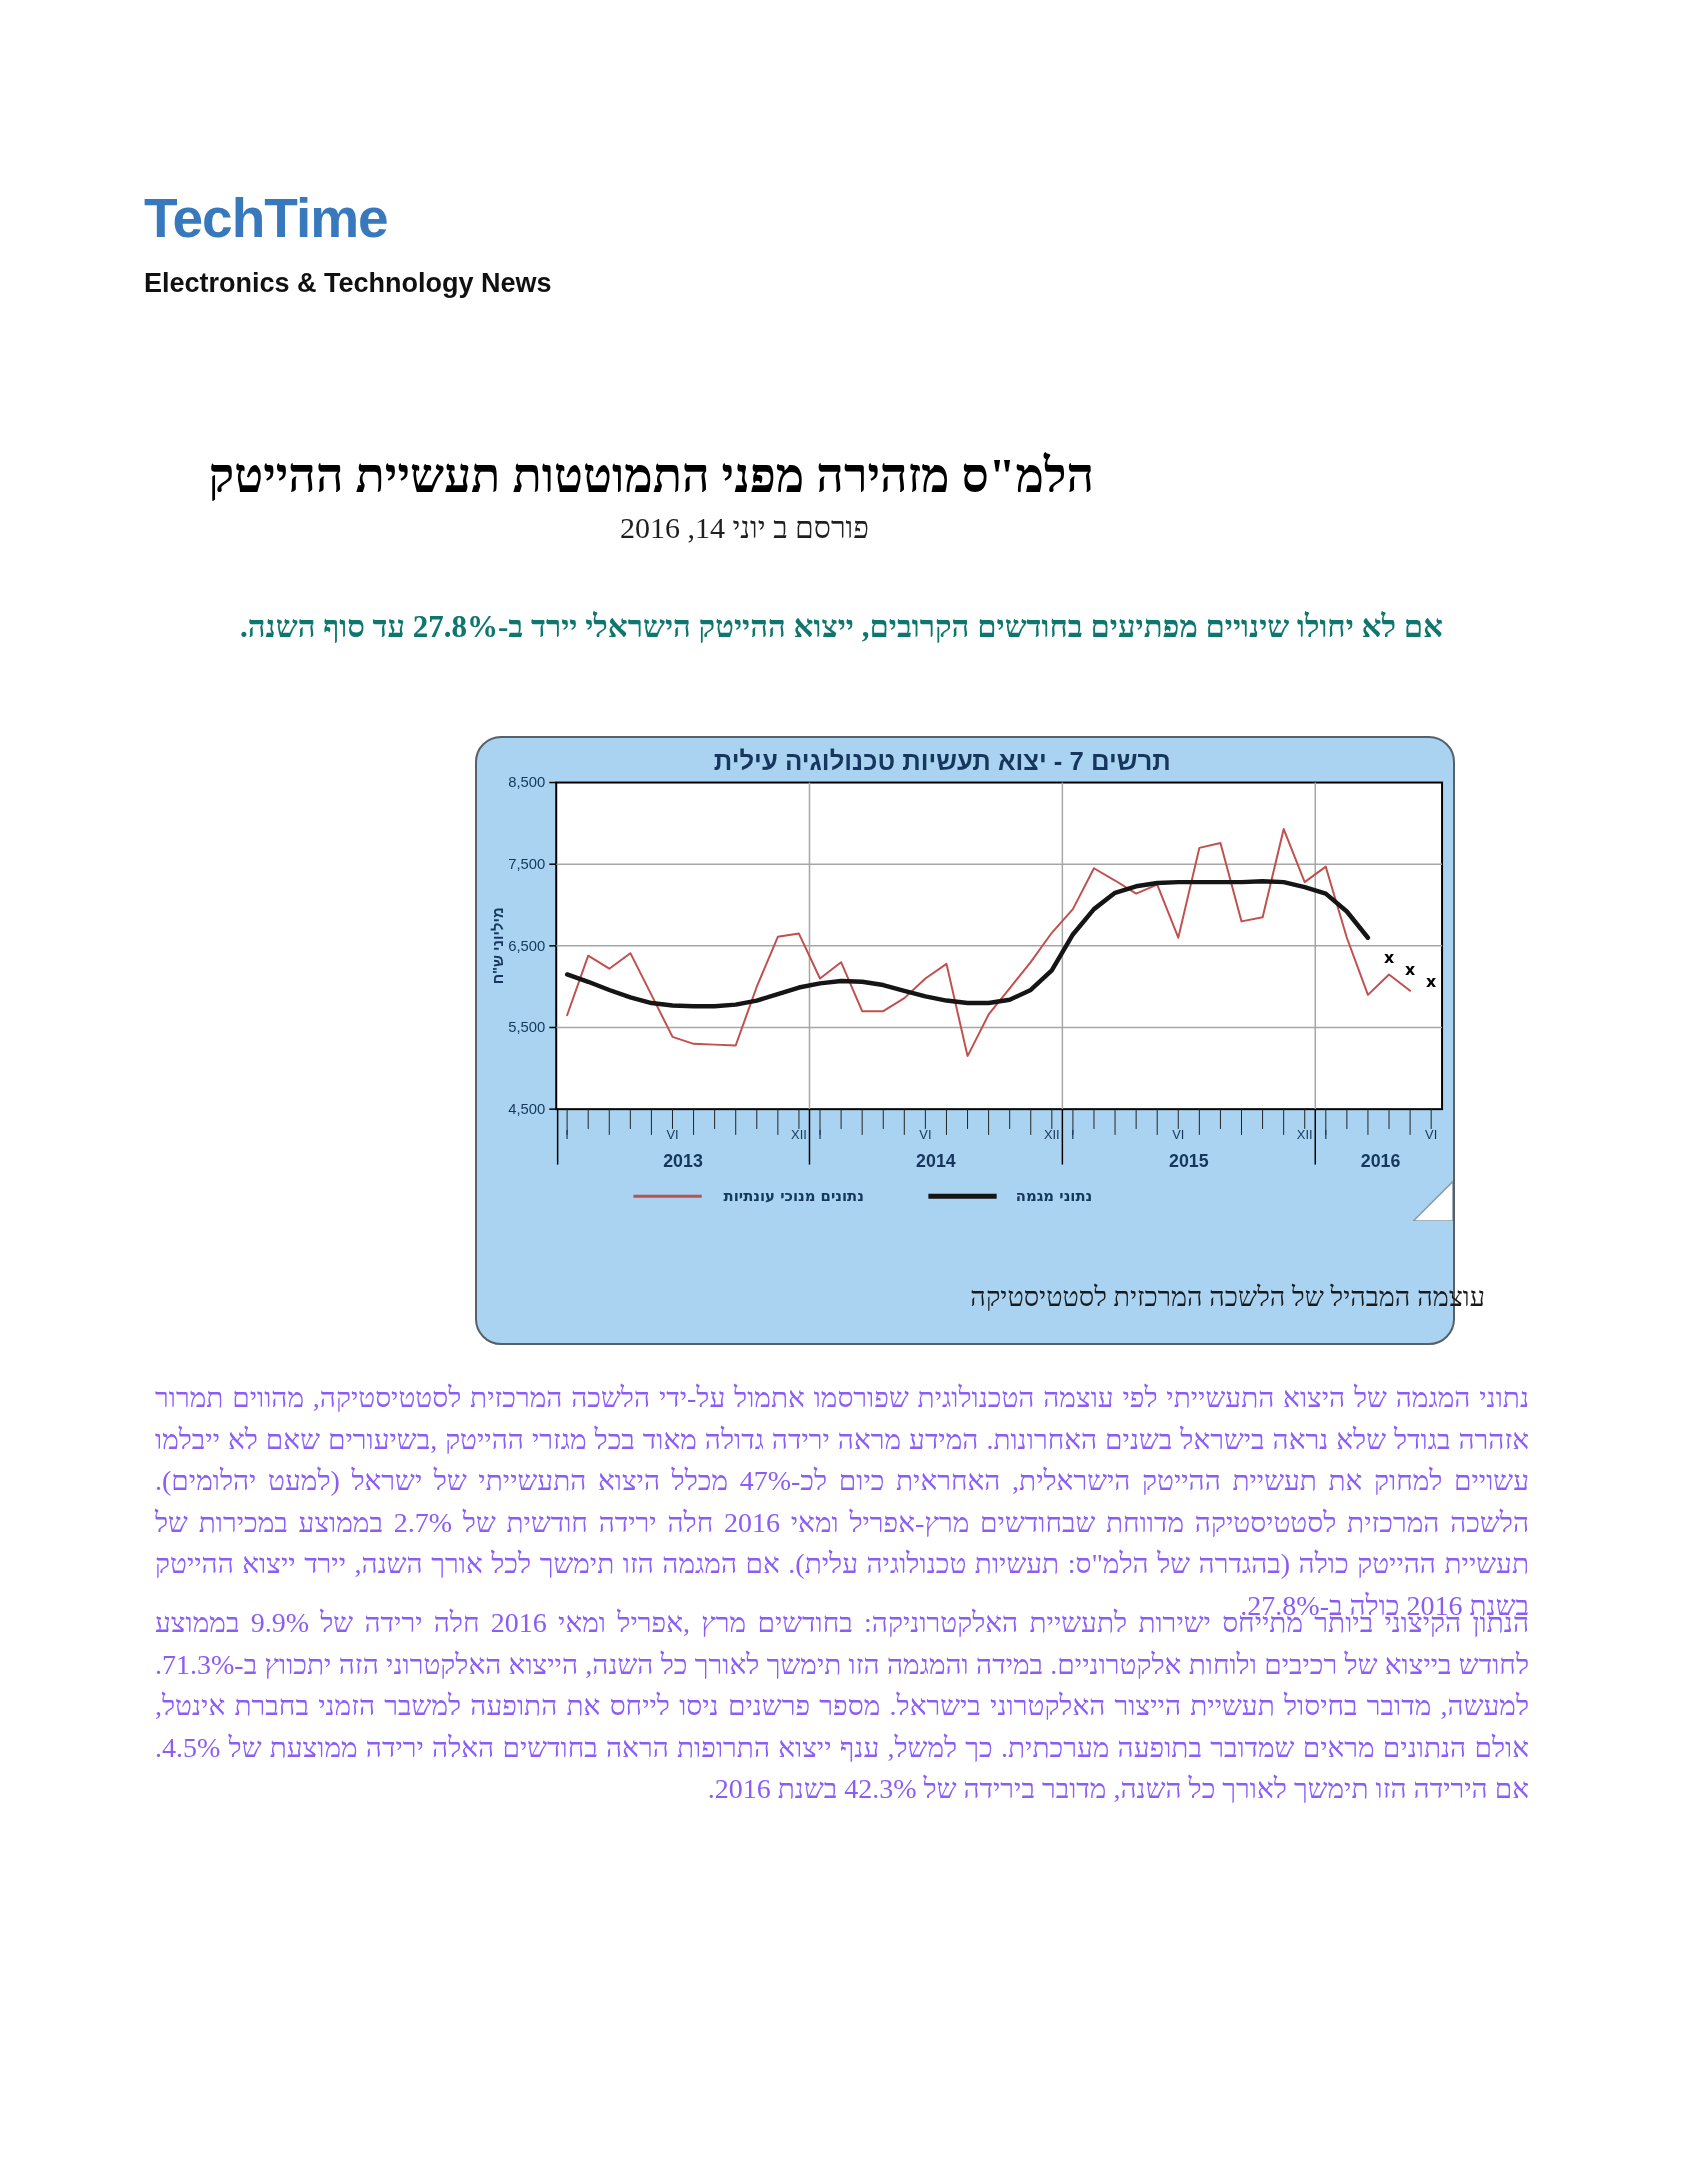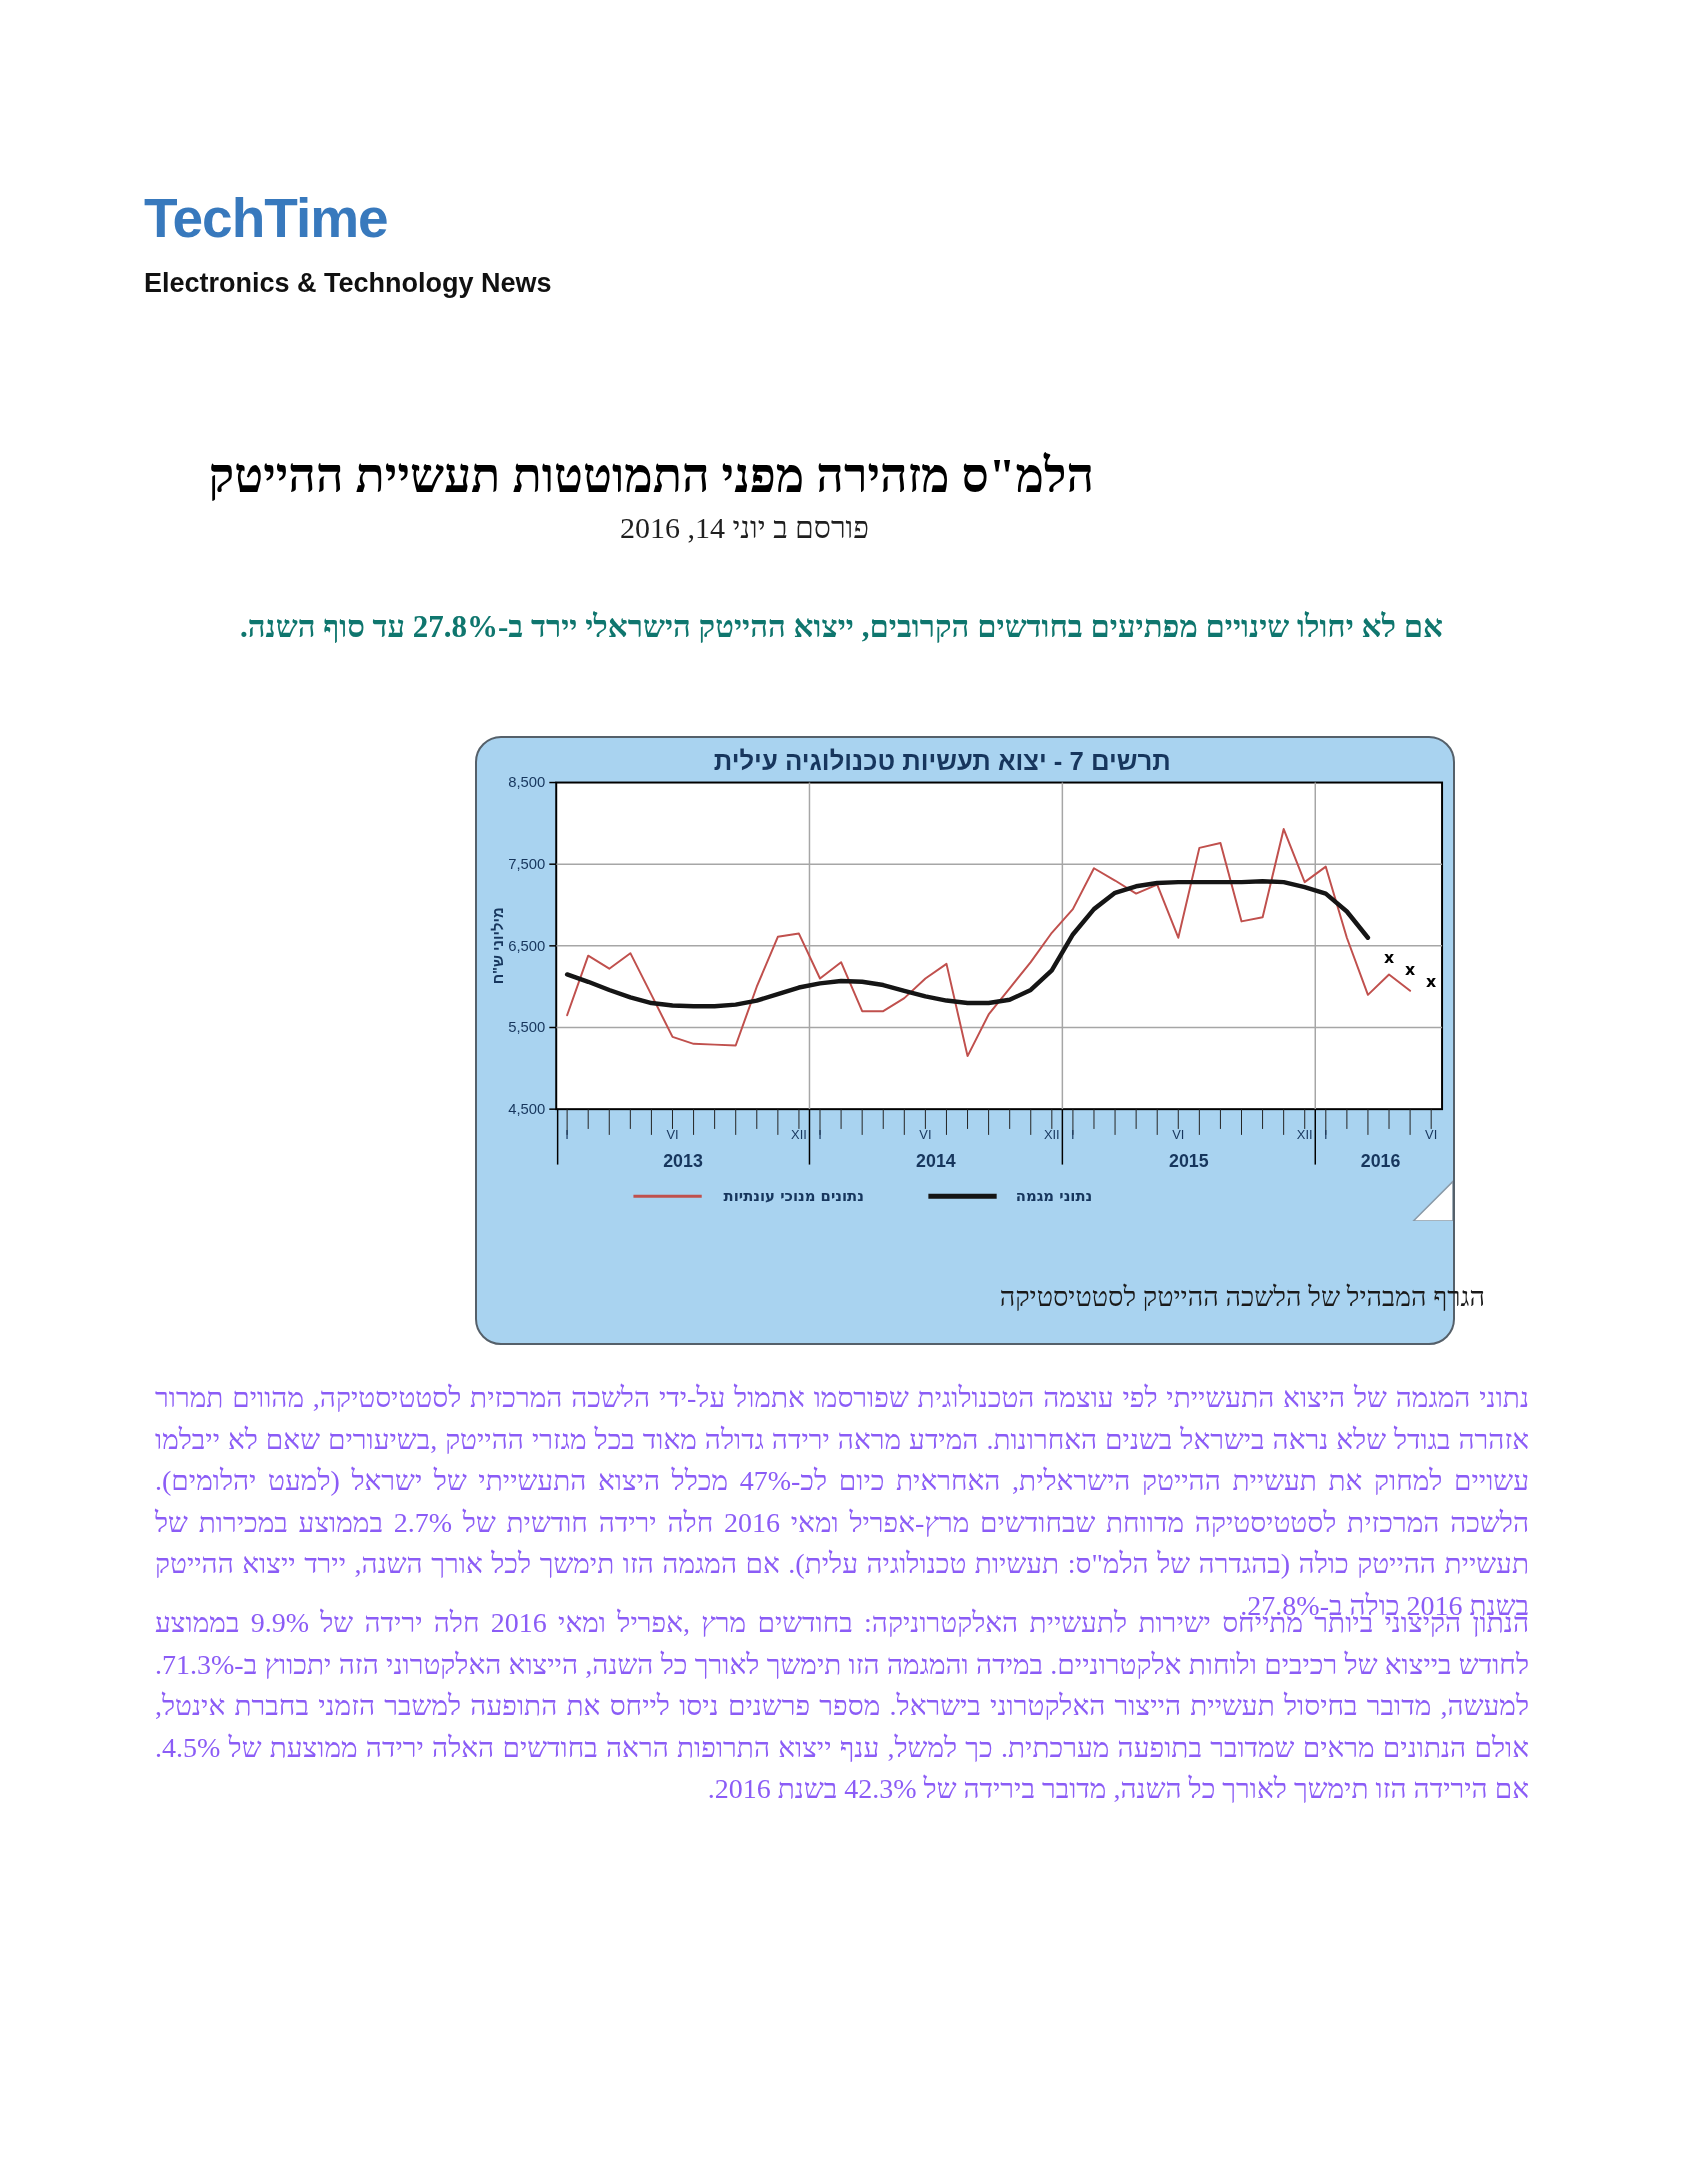--- a/index.html
+++ b/index.html
@@ -182,19 +182,19 @@
             <line x1="158" y1="463" x2="227" y2="463" stroke="#c0504d" stroke-width="3"></line>
             <text x="320" y="468" class="lg">נתונים מנוכי עונתיות</text>
             <line x1="456" y1="463" x2="525" y2="463" stroke="#151515" stroke-width="5"></line>
             <text x="583" y="468" class="lg">נתוני מגמה</text>
           </g>
           <path d="M 946 488 L 986 448 L 986 488 Z" fill="#ffffff" stroke="#8a9aa8" stroke-width="1.5"></path>
         </svg>
       </div>
   </div>
 
-  <div class="caption">הגרף המבהיל של הלשכה ההייטק לסטטיסטיקה</div>
+  <div class="caption">עוצמה המבהיל של הלשכה המרכזית לסטטיסטיקה</div>
 
   <p class="bodytext para1">נתוני המגמה של היצוא התעשייתי לפי עוצמה הטכנולוגית שפורסמו אתמול על-ידי הלשכה המרכזית לסטטיסטיקה, מהווים תמרור אזהרה בגודל שלא נראה בישראל בשנים האחרונות. המידע מראה ירידה גדולה מאוד בכל מגזרי ההייטק ,בשיעורים שאם לא ייבלמו עשויים למחוק את תעשיית ההייטק הישראלית, האחראית כיום לכ-47% מכלל היצוא התעשייתי של ישראל (למעט יהלומים). הלשכה המרכזית לסטטיסטיקה מדווחת שבחודשים מרץ-אפריל ומאי 2016 חלה ירידה חודשית של 2.7% בממוצע במכירות של תעשיית ההייטק כולה (בהגדרה של הלמ"ס: תעשיות טכנולוגיה עלית). אם המגמה הזו תימשך לכל אורך השנה, יירד ייצוא ההייטק בשנת 2016 כולה ב-27.8%.</p>
   <p class="bodytext para2">הנתון הקיצוני ביותר מתייחס ישירות לתעשיית האלקטרוניקה: בחודשים מרץ ,אפריל ומאי 2016 חלה ירידה של 9.9% בממוצע לחודש בייצוא של רכיבים ולוחות אלקטרוניים. במידה והמגמה הזו תימשך לאורך כל השנה, הייצוא האלקטרוני הזה יתכווץ ב-71.3%. למעשה, מדובר בחיסול תעשיית הייצור האלקטרוני בישראל. מספר פרשנים ניסו לייחס את התופעה למשבר הזמני בחברת אינטל, אולם הנתונים מראים שמדובר בתופעה מערכתית. כך למשל, ענף ייצוא התרופות הראה בחודשים האלה ירידה ממוצעת של 4.5%. אם הירידה הזו תימשך לאורך כל השנה, מדובר בירידה של 42.3% בשנת 2016.</p>
 
 </div>
 
 
 </body></html>

